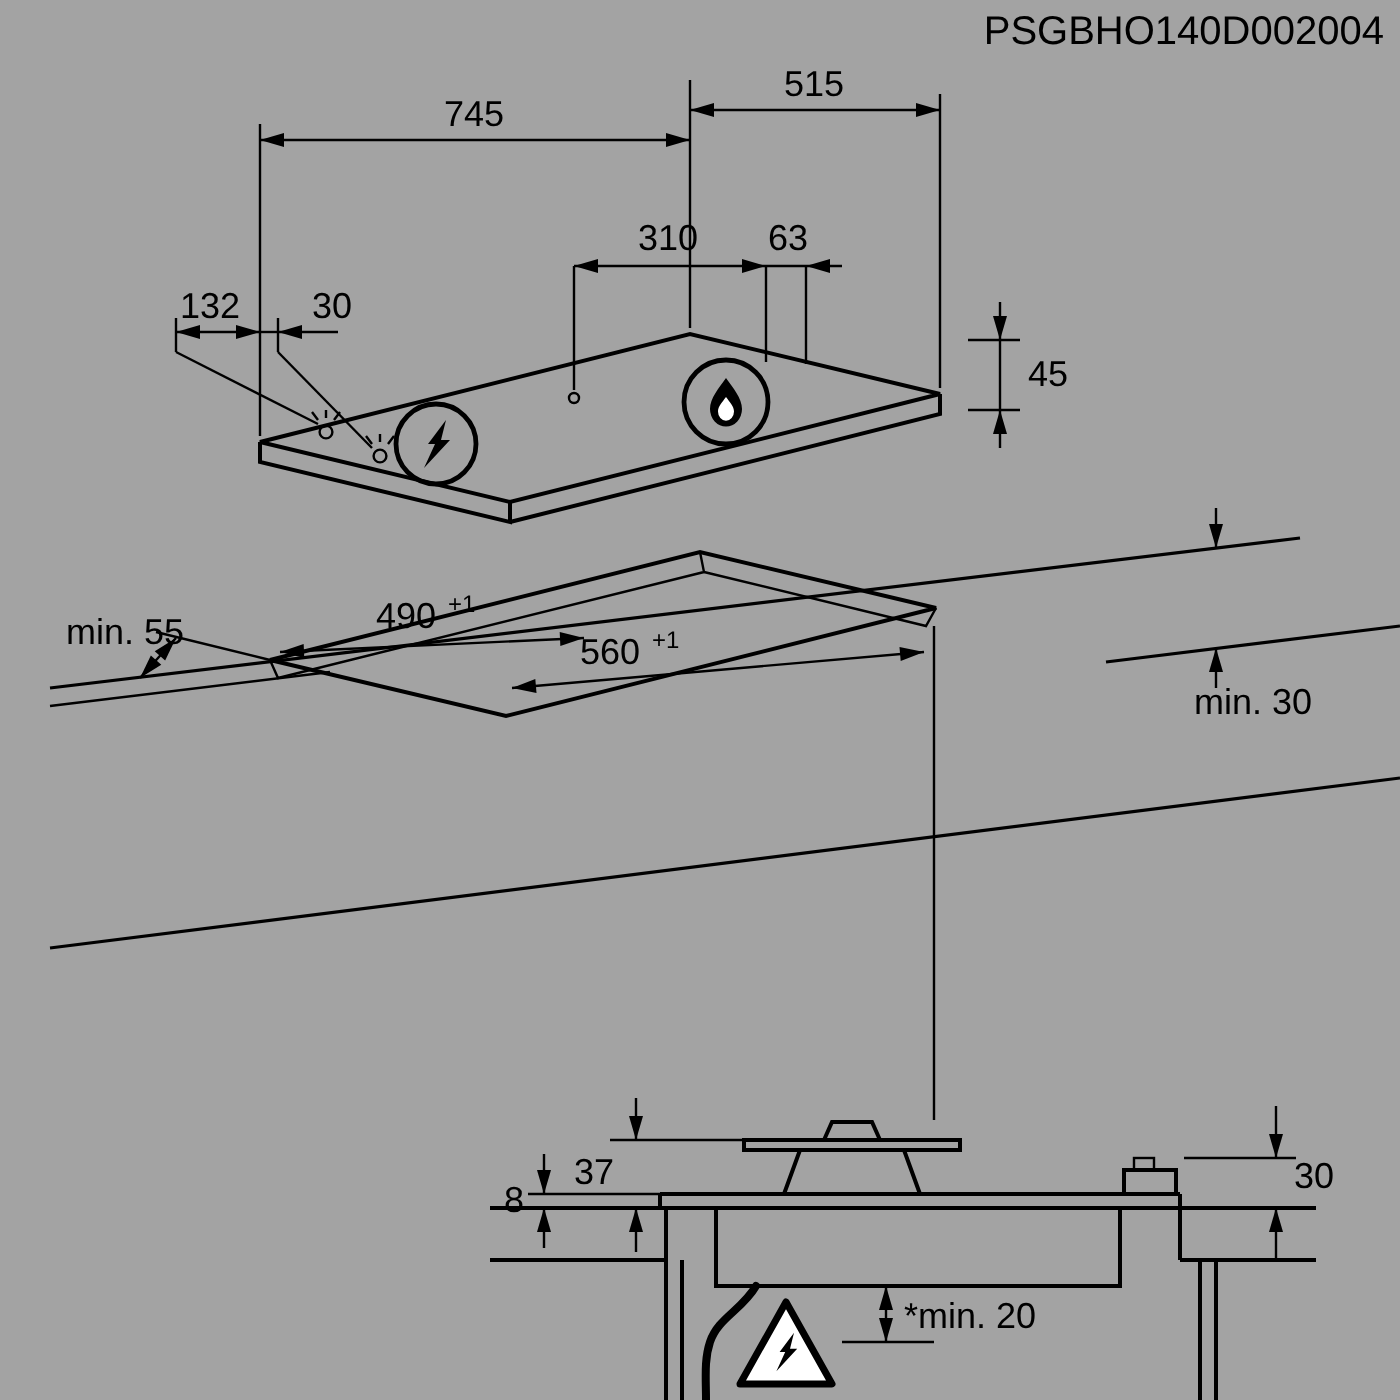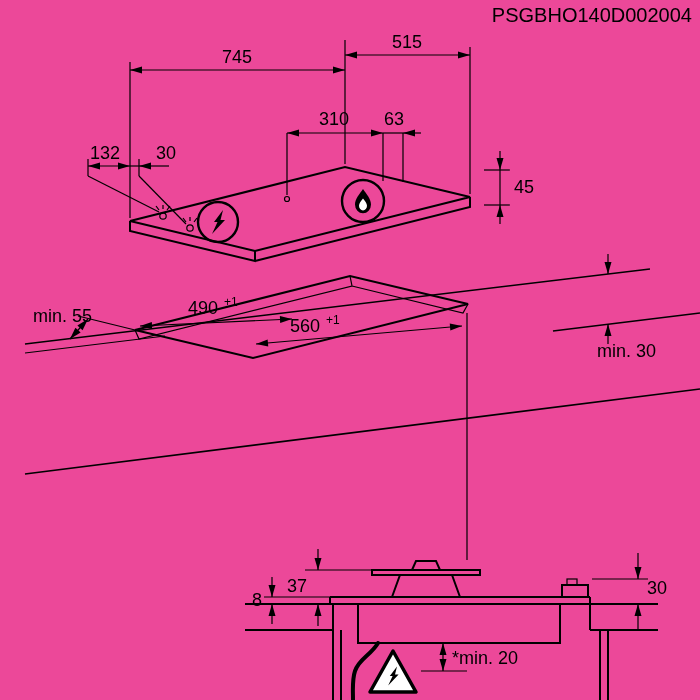--- a/index.html
+++ b/index.html
@@ -1,16 +1,16 @@
 <!DOCTYPE html>
 <html><head>
 <meta charset="utf-8">
 <style>
   html,body{margin:0;padding:0;background:#ffffff;}
-  .page{width:700px;height:700px;position:relative;background:#ec4899;overflow:hidden;}
+  .page{width:700px;height:700px;position:relative;background:#a3a3a3;overflow:hidden;}
   svg{display:block;}
   svg text{font-family:"Liberation Sans","DejaVu Sans",sans-serif;fill:#000;}
   .t{font-size:18px;}
   .tsup{font-size:12px;}
   .ttl{font-size:20px;}
   .ln{stroke:#000;stroke-width:2;fill:none;}
   .ln15{stroke:#000;stroke-width:1.6;fill:none;}
   .thin{stroke:#000;stroke-width:1.2;fill:none;}
   .dim{stroke:#000;stroke-width:1.2;fill:none;}
   .thick{stroke:#000;stroke-width:2.4;fill:none;}

